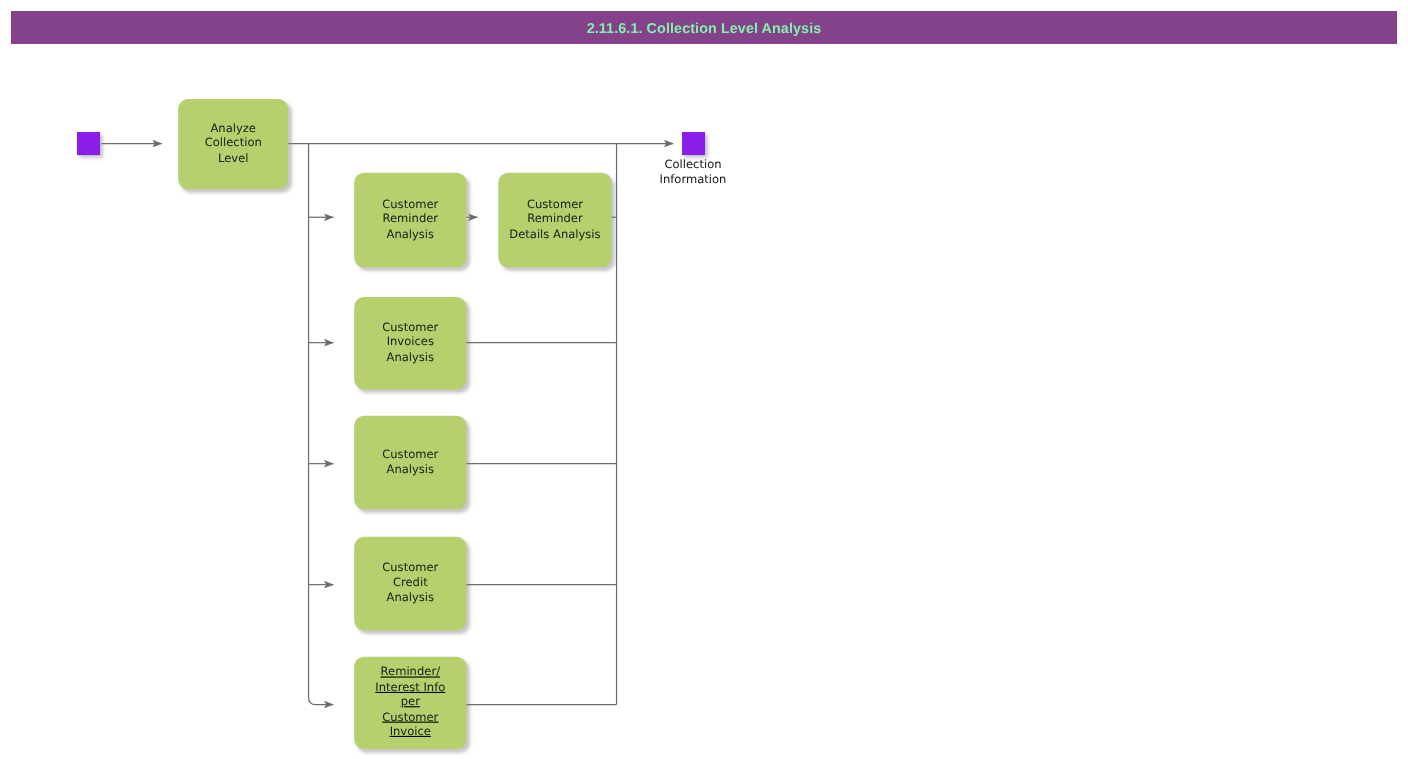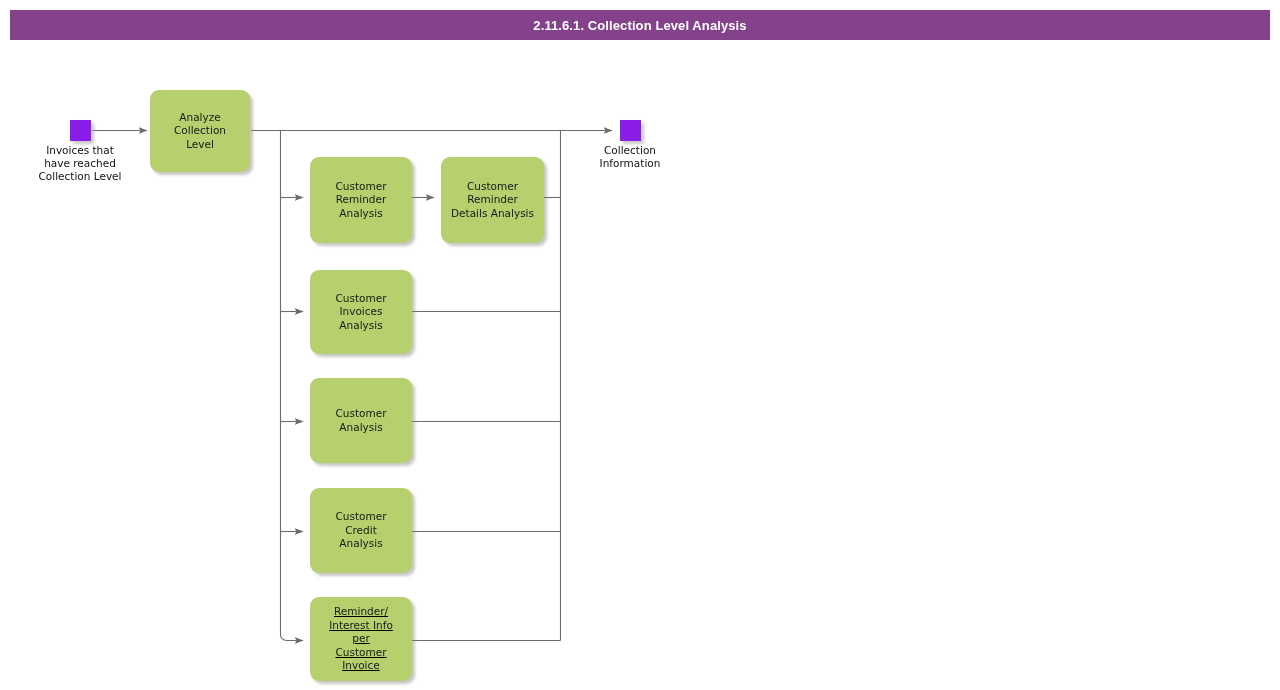--- a/index.html
+++ b/index.html
@@ -21,21 +21,21 @@
     left: 10px;
     top: 10px;
     width: 1260px;
     height: 30px;
     background: #834289;
     display: flex;
     align-items: center;
     justify-content: center;
   }
   #title-bar .title-text {
-    color: #ffffff;
+    color: #86efac;
     font-family: "Liberation Sans", sans-serif;
     font-size: 13px;
     font-weight: bold;
     letter-spacing: 0.1px;
     line-height: 1;
   }
 
   
   #diagram {
     position: absolute;
@@ -56,20 +56,21 @@
   
   .activity {
     position: absolute;
     background: #b5d06c;
     border-radius: 9px;
     box-shadow: 3px 3px 3px rgba(130,130,130,0.45);
     display: flex;
     align-items: center;
     justify-content: center;
     box-sizing: border-box;
+    margin-left: 12px;
   }
   .activity .activity-label {
     color: #1a1a1a;
     font-family: "DejaVu Sans", sans-serif;
     font-size: 10.5px;
     line-height: 13.5px;
     text-align: center;
     white-space: pre-line;
     padding: 0 3px;
   }
@@ -126,23 +127,20 @@
 
       <path d="M544,197.5 L560.5,197.5"></path>
       <path d="M412,311.5 L560.5,311.5"></path>
       <path d="M412,421.5 L560.5,421.5"></path>
       <path d="M412,531.5 L560.5,531.5"></path>
       <path d="M412,640.5 L560.5,640.5"></path>
     </g>
   </svg>
 
   <div class="terminator" style="left:70px; top:120px;"></div>
-  <div class="terminator-label" style="left:0px; top:144px; width:160px;">Invoices that
-have reached
-Collection Level</div>
 
   <div class="terminator" style="left:620px; top:120px;"></div>
   <div class="terminator-label" style="left:550px; top:144px; width:160px;">Collection
 Information</div>
 
   <div class="activity" style="left:150px; top:90px; width:100px; height:82px;">
     <span class="activity-label">Analyze
 Collection
 Level</span>
   </div>

